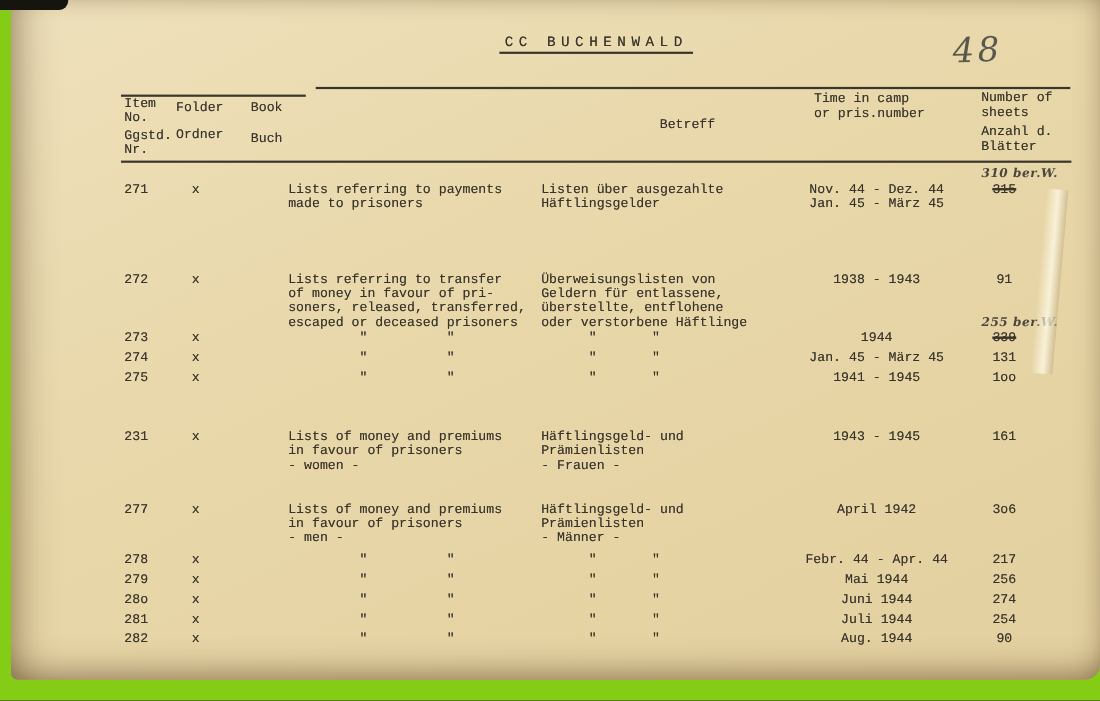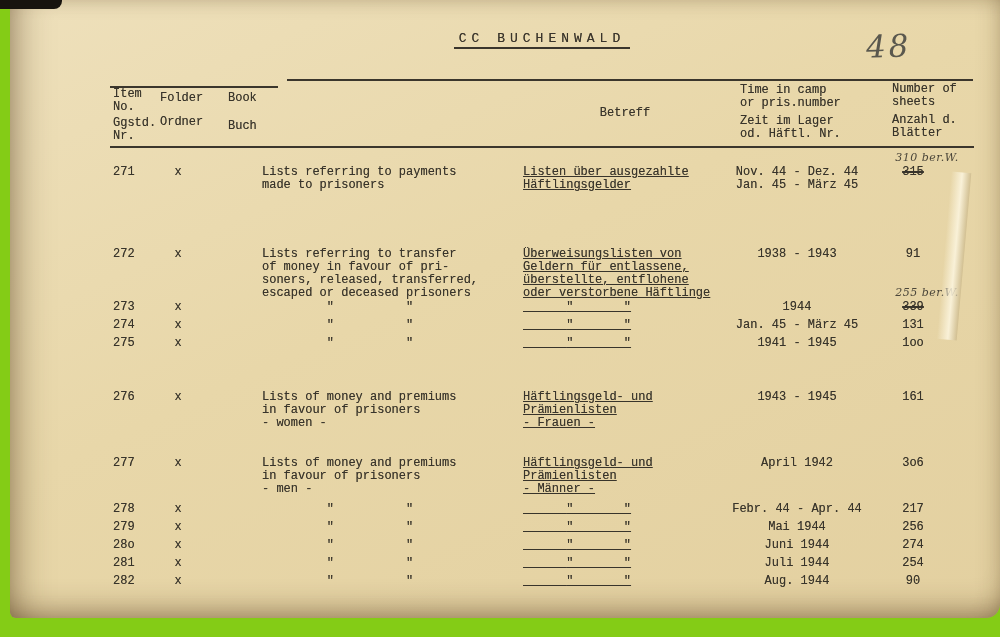--- a/index.html
+++ b/index.html
@@ -49,28 +49,28 @@
   }
   .row{position:absolute;left:0;width:1000px;height:0;}
   .cell{
     position:absolute;top:0;color:#38342b;font-size:12px;line-height:13px;
     white-space:pre-wrap;text-shadow:0 0 .4px rgba(45,40,28,.55);
   }
   .c-item{left:103px;width:50px;}
   .c-folder{left:148px;width:40px;text-align:center;}
   .c-book{left:215px;width:40px;text-align:center;}
   .c-subject{left:252px;width:240px;}
-  .c-betreff{left:513px;width:220px;text-decoration:underline;}
+  .c-betreff{left:482px;width:220px;}
   .c-time{left:703px;width:168px;text-align:center;}
   .c-sheets{left:866px;width:74px;text-align:center;}
   .struck{text-decoration:line-through;text-decoration-thickness:1.5px;}
   .annotation{
     position:absolute;left:872px;width:90px;top:-14px;text-align:center;
     font-family:"DejaVu Serif",serif;font-style:italic;
-    font-size:11px;line-height:12px;color:#4b463a;letter-spacing:.5px;
+    font-size:11px;line-height:12px;color:#4b463a;letter-spacing:.5px;font-weight:bold;
   }
 </style>
 </head>
 <body>
 
 <div class="stage">
   <div class="paper">
 
     <div class="title-wrap">
       <div class="title-line"><span>CC BUCHENWALD</span></div>
@@ -86,22 +86,20 @@
 No.</div>
     <div class="txt" style="left:103px;top:117px;font-family:Liberation Mono, monospace;">Ggstd.
 Nr.</div>
     <div class="txt" style="left:150px;top:92px;">Folder</div>
     <div class="txt" style="left:150px;top:116px;">Ordner</div>
     <div class="txt" style="left:218px;top:92px;">Book</div>
     <div class="txt" style="left:218px;top:120px;">Buch</div>
     <div class="txt" style="left:730px;top:84px;">Time in camp
 or pris.number</div>
     <div class="txt center" style="left:505px;top:107px;width:220px;">Betreff</div>
-    <div class="txt" style="left:730px;top:115px;">Zeit im Lager
-od. Häftl. Nr.</div>
     <div class="txt" style="left:882px;top:83px;">Number of
 sheets</div>
     <div class="txt" style="left:882px;top:114px;">Anzahl d.
 Blätter</div>
 
     <div class="row" style="top:166px;">
       <div class="annotation">310 ber.W.</div>
       <div class="cell c-item">271</div>
       <div class="cell c-folder">x</div>
       <div class="cell c-book"></div>
@@ -155,21 +153,21 @@
       <div class="cell c-item">275</div>
       <div class="cell c-folder">x</div>
       <div class="cell c-book"></div>
       <div class="cell c-subject">         "          "</div>
       <div class="cell c-betreff">      "       "</div>
       <div class="cell c-time">1941 - 1945</div>
       <div class="cell c-sheets">1oo</div>
     </div>
 
     <div class="row" style="top:391px;">
-      <div class="cell c-item">276</div>
+      <div class="cell c-item">231</div>
       <div class="cell c-folder">x</div>
       <div class="cell c-book"></div>
       <div class="cell c-subject">Lists of money and premiums
 in favour of prisoners
 - women -</div>
       <div class="cell c-betreff">Häftlingsgeld- und
 Prämienlisten
 - Frauen -</div>
       <div class="cell c-time">1943 - 1945</div>
       <div class="cell c-sheets">161</div>

